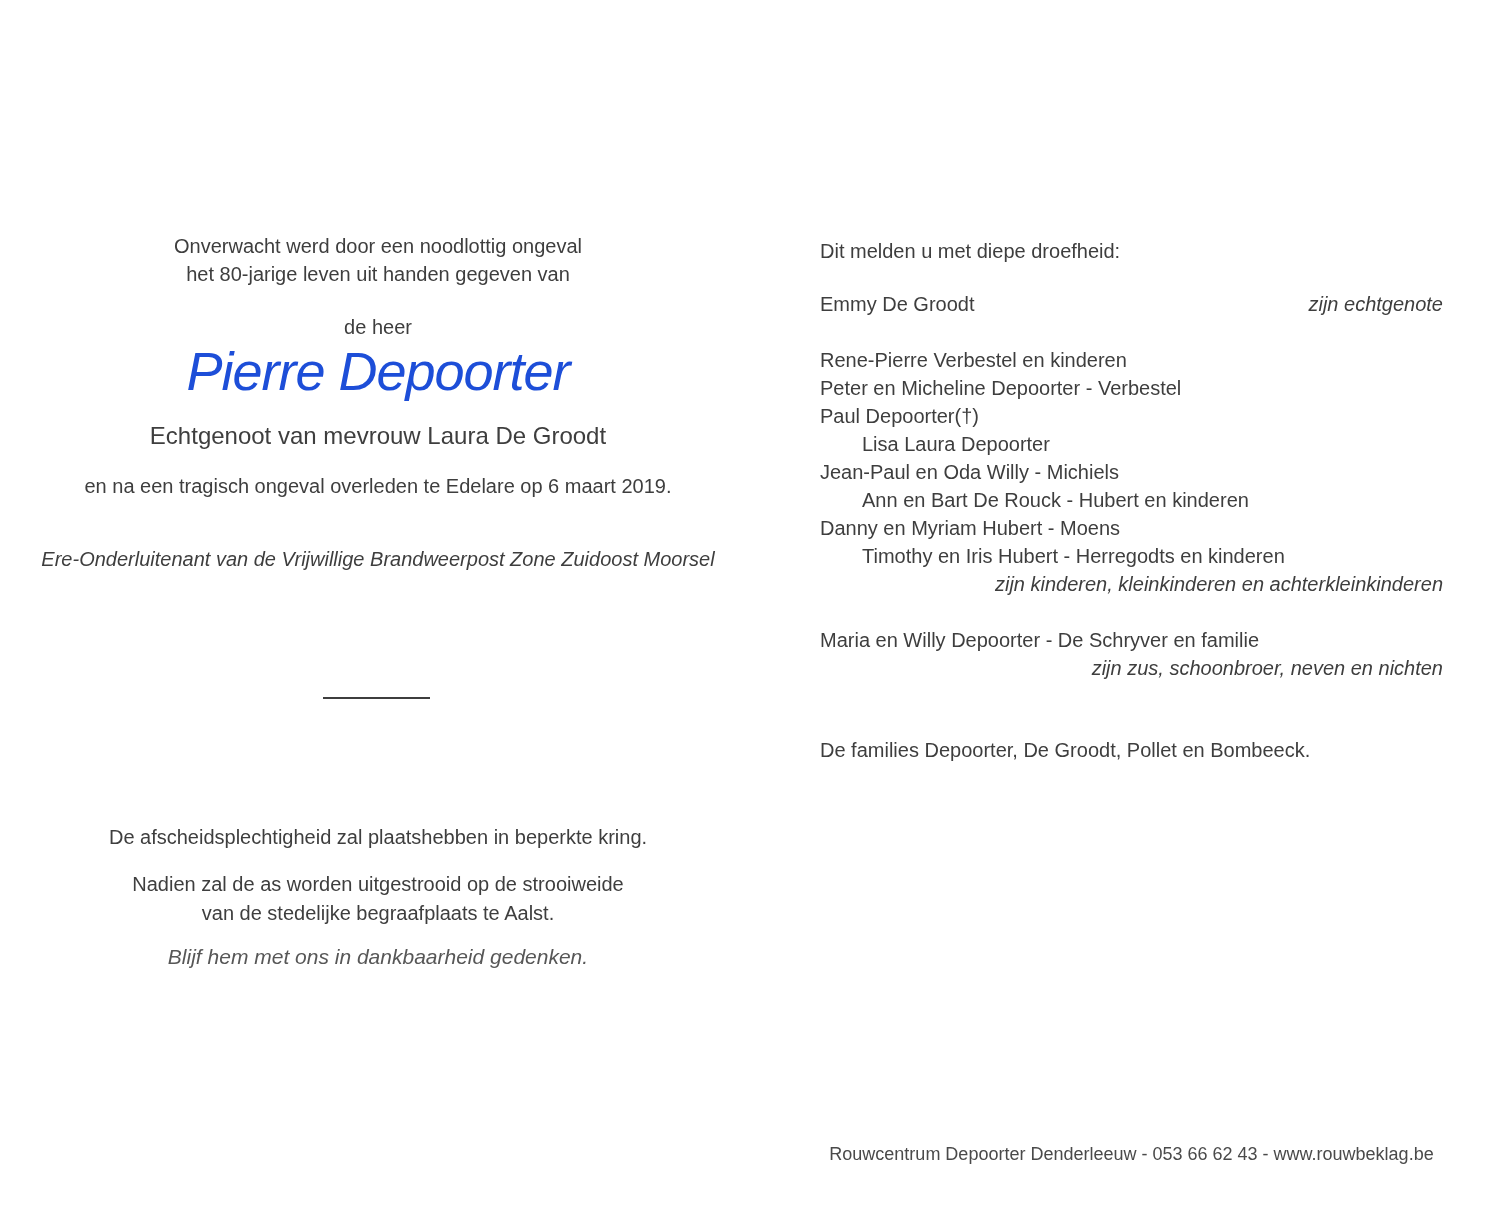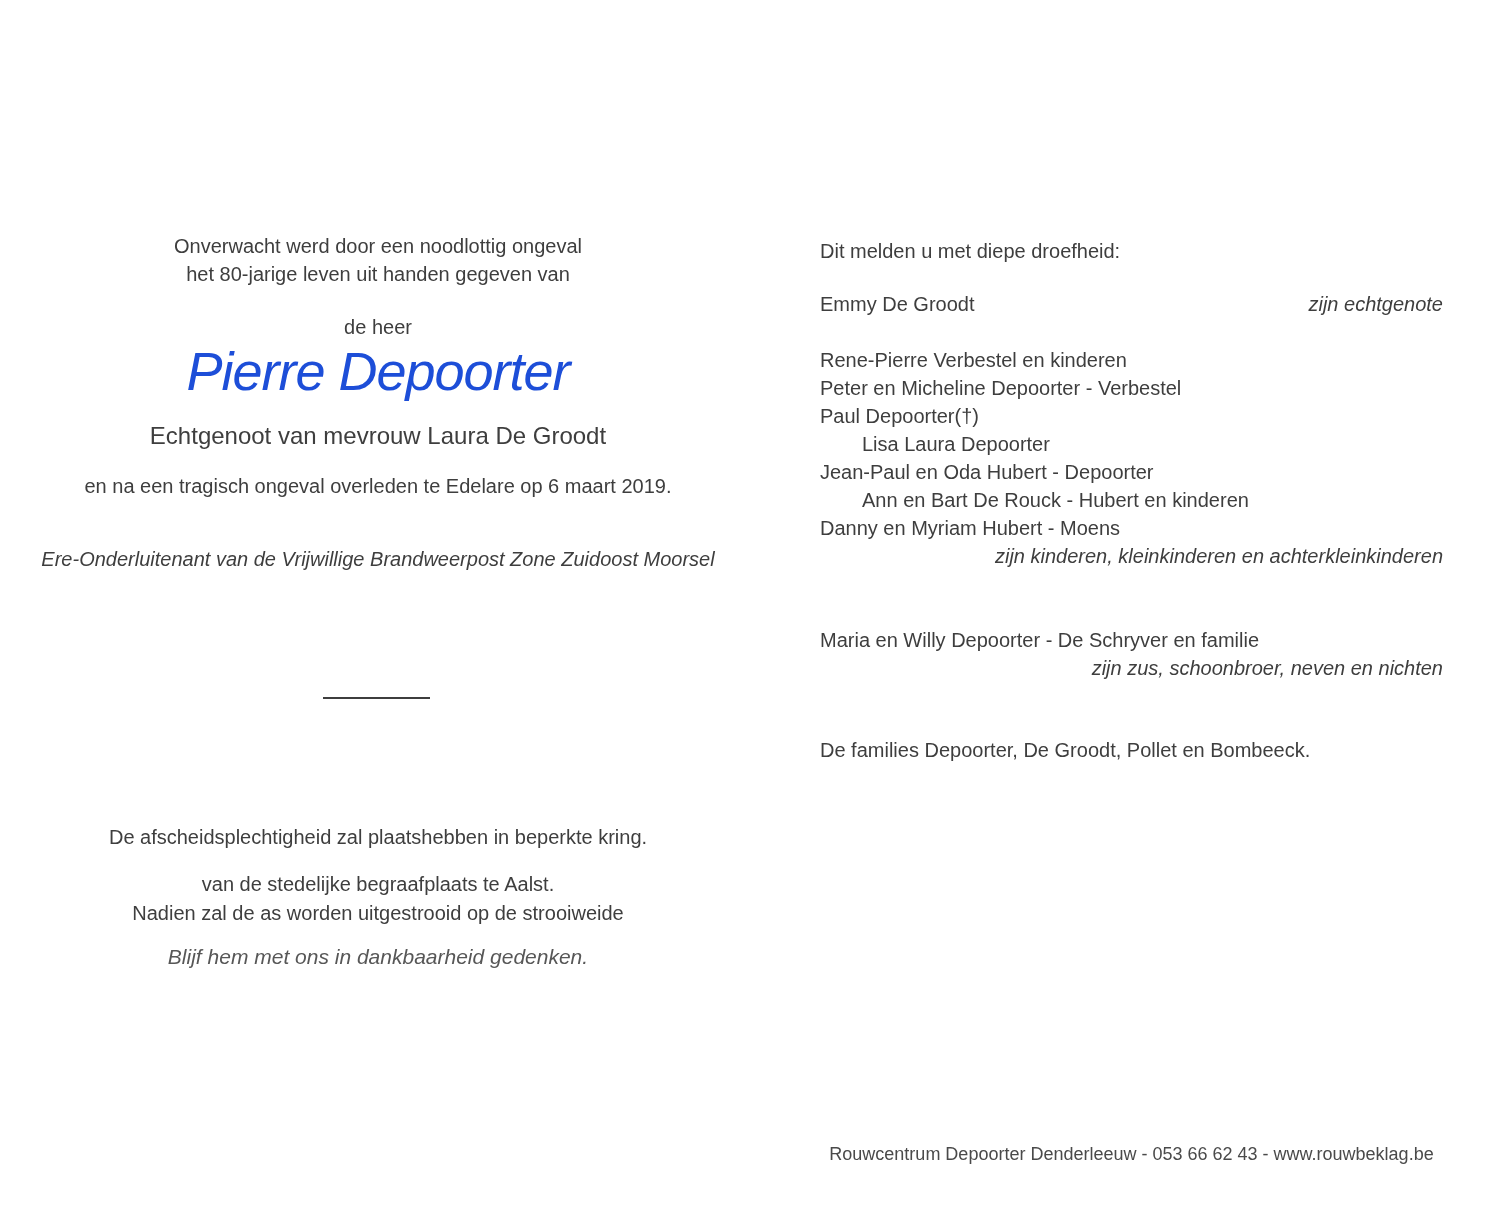--- a/index.html
+++ b/index.html
@@ -60,41 +60,42 @@
   <div>en na een tragisch ongeval overleden te Edelare op 6 maart 2019.</div>
 </div>
 
 <div class="lc" id="honorary">Ere-Onderluitenant van de Vrijwillige Brandweerpost Zone Zuidoost Moorsel</div>
 
 <div id="divider"></div>
 
 <div class="lc" id="ceremony">De afscheidsplechtigheid zal plaatshebben in beperkte kring.</div>
 
 <div class="lc" id="ashes">
+  <div>Nadien zal de as worden uitgestrooid op de strooiweide</div>
   <div>van de stedelijke begraafplaats te Aalst.</div>
-  <div>Nadien zal de as worden uitgestrooid op de strooiweide</div>
 </div>
 
 <div class="lc" id="remembrance">Blijf hem met ons in dankbaarheid gedenken.</div>
 
 <div class="rc" id="announcement">Dit melden u met diepe droefheid:</div>
 
 <div class="rc" id="spouse-row">
   <span>Emmy De Groodt</span>
   <span class="relation">zijn echtgenote</span>
 </div>
 
 <div class="rc" id="family-list">
   <div>Rene-Pierre Verbestel en kinderen</div>
   <div>Peter en Micheline Depoorter - Verbestel</div>
   <div>Paul Depoorter(†)</div>
   <div class="indent">Lisa Laura Depoorter</div>
-  <div>Jean-Paul en Oda Hubert - Depoorter</div>
+  <div>Jean-Paul en Oda Willy - Michiels</div>
   <div class="indent">Ann en Bart De Rouck - Hubert en kinderen</div>
   <div>Danny en Myriam Hubert - Moens</div>
+  <div class="indent">Timothy en Iris Hubert - Herregodts en kinderen</div>
   <div class="relation">zijn kinderen, kleinkinderen en achterkleinkinderen</div>
 </div>
 
 <div class="rc" id="maria-block">
   <div>Maria en Willy Depoorter - De Schryver en familie</div>
   <div class="relation">zijn zus, schoonbroer, neven en nichten</div>
 </div>
 
 <div class="rc" id="families">De families Depoorter, De Groodt, Pollet en Bombeeck.</div>
 

